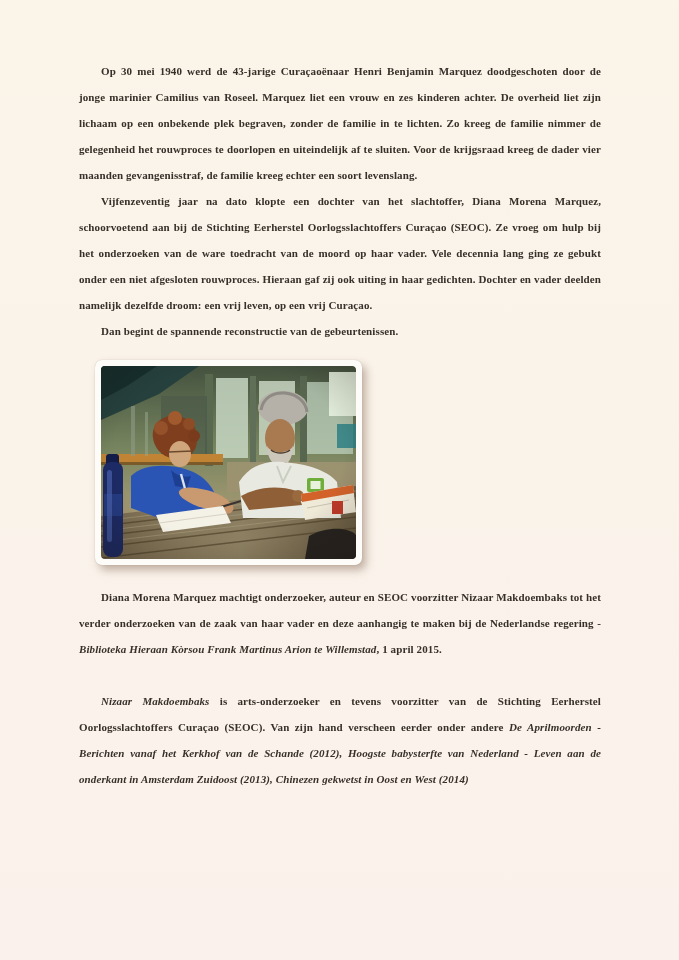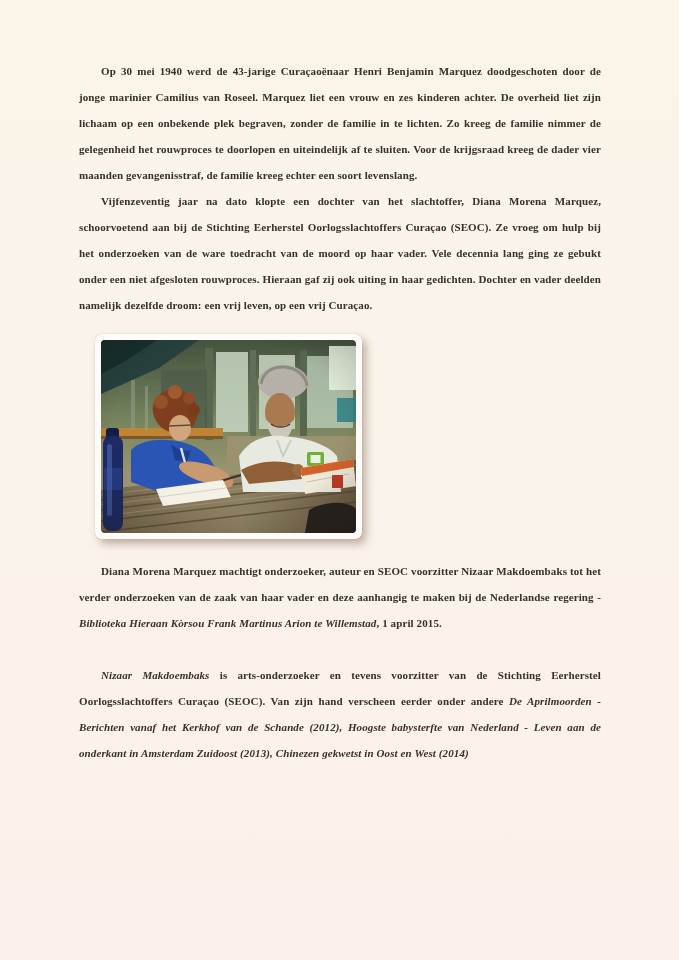--- a/index.html
+++ b/index.html
@@ -41,20 +41,21 @@
 </style>
 </head>
 <body>
 
 <div class="page">
 
   <p class="para"><span>Op 30 mei 1940 werd de 43-jarige Curaçaoënaar Henri Benjamin Marquez doodgeschoten door de jonge marinier Camilius van Roseel. Marquez liet een vrouw en zes kinderen achter. De overheid liet zijn lichaam op een onbekende plek begraven, zonder de familie in te lichten. Zo kreeg de familie nimmer de gelegenheid het rouwproces te doorlopen en uiteindelijk af te sluiten. Voor de krijgsraad kreeg de dader vier maanden gevangenisstraf, de familie kreeg echter een soort levenslang.</span></p>
 
   <p class="para"><span>Vijfenzeventig jaar na dato klopte een dochter van het slachtoffer, Diana Morena Marquez, schoorvoetend aan bij de Stichting Eerherstel Oorlogsslachtoffers Curaçao (SEOC). Ze vroeg om hulp bij het onderzoeken van de ware toedracht van de moord op haar vader. Vele decennia lang ging ze gebukt onder een niet afgesloten rouwproces. Hieraan gaf zij ook uiting in haar gedichten. Dochter en vader deelden namelijk dezelfde droom: een vrij leven, op een vrij Curaçao.</span></p>
 
+  <p class="para"><span>Dan begint de spannende reconstructie van de gebeurtenissen.</span></p>
 
   <figure class="photo-wrap" aria-label="Vrouw in blauw shirt ondertekent papieren aan een houten tafel naast een oudere man met grijze baard in wit overhemd; blauwe fles links, oranje-wit boek rechts">
     <div class="photo-frame">
       <svg width="255" height="193" viewBox="0 0 255 193" role="img">
         <defs>
           <clipPath id="photoClip">
               <rect x="0" y="0" width="255" height="193" rx="4"></rect>
             </clipPath>
           <linearGradient id="wallGrad" x1="0" y1="0" x2="0" y2="1">
             <stop offset="0" stop-color="#44523f"></stop>

